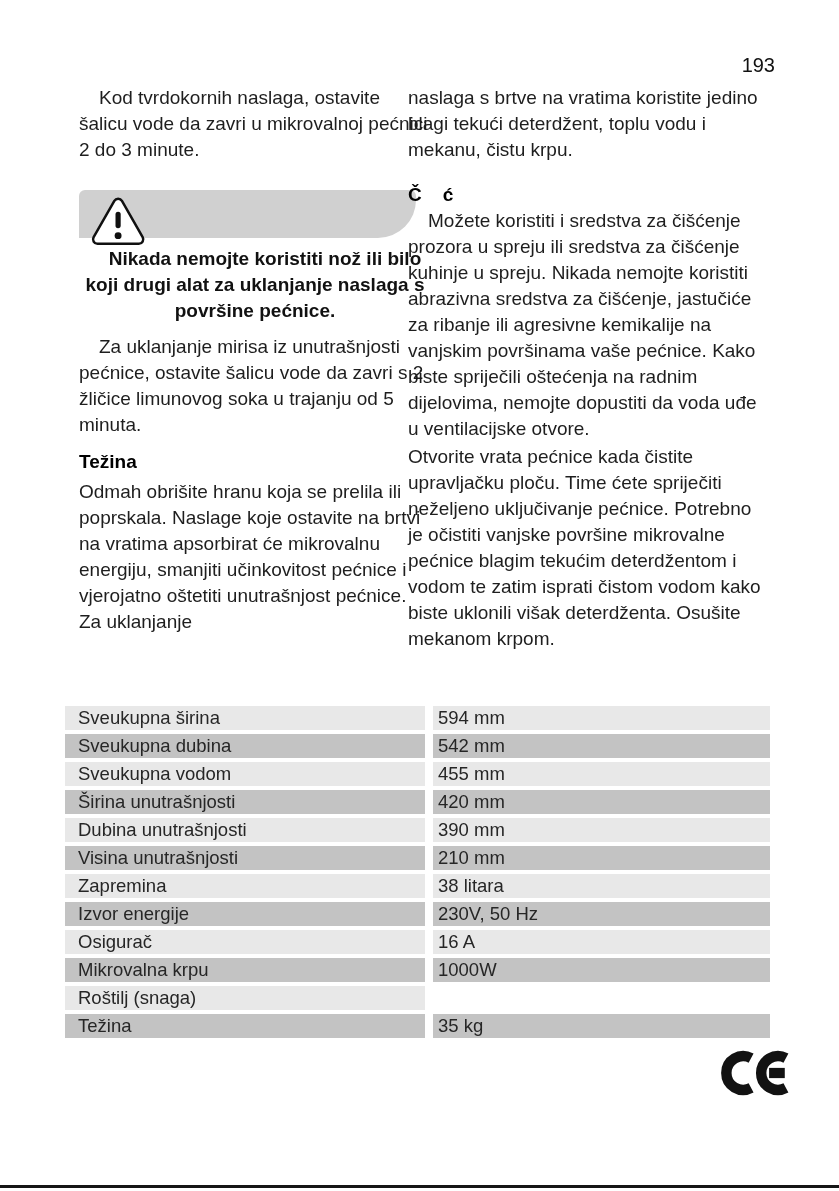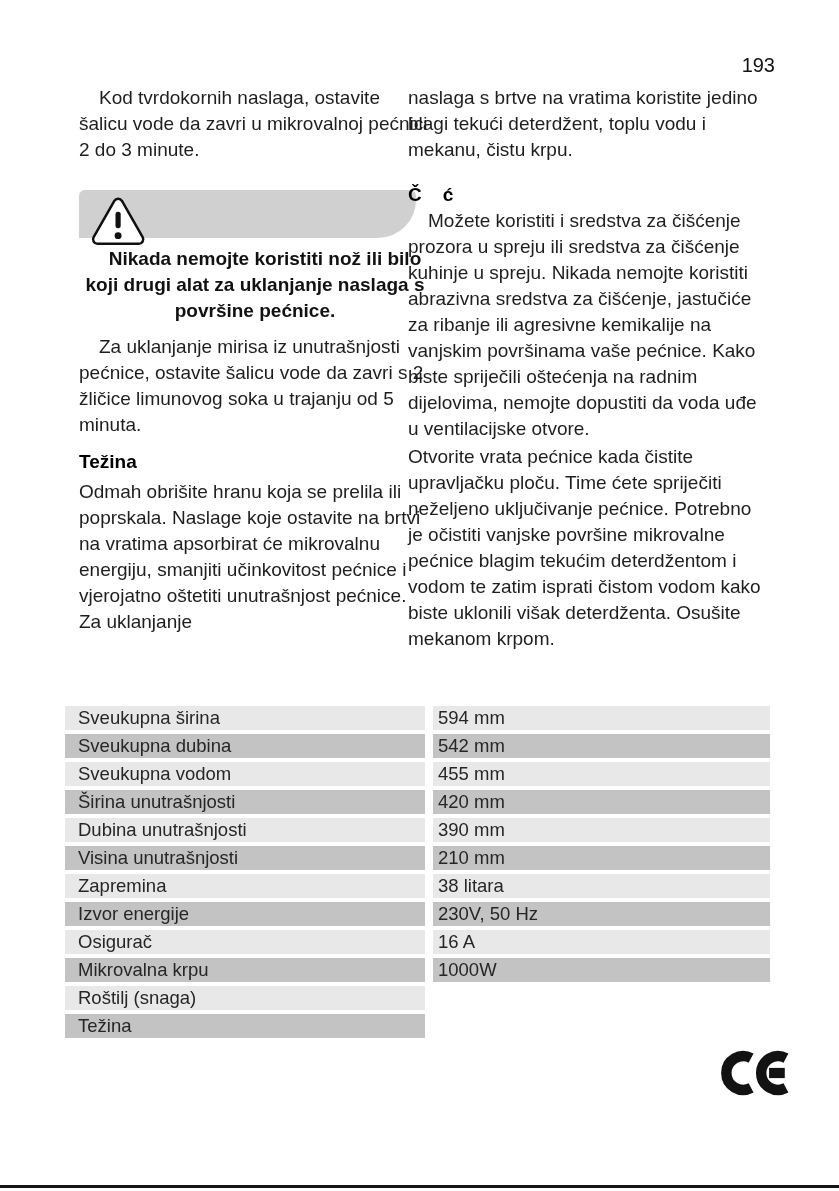--- a/index.html
+++ b/index.html
@@ -128,20 +128,21 @@
       </div>
       <div class="spec-row row-dark">
         <div class="spec-cell label">Mikrovalna krpu</div>
         <div class="spec-cell value">1000W</div>
       </div>
       <div class="spec-row row-light">
         <div class="spec-cell label">Roštilj (snaga)</div>
       </div>
       <div class="spec-row row-dark">
         <div class="spec-cell label">Težina</div>
+        <div class="spec-cell value">35 kg</div>
       </div>
     </div>
 
   <span class="ce-mark">
     <svg width="72" height="54" viewBox="0 0 62 42">
       <path d="M 28.5 8.2 A 14.5 14.5 0 1 0 28.5 33.8" fill="none" stroke="#121212" stroke-width="9"></path>
       <path d="M 58.5 8.2 A 14.5 14.5 0 1 0 58.5 33.8" fill="none" stroke="#121212" stroke-width="9"></path>
       <rect x="44" y="16.6" width="13.5" height="8.8" fill="#121212"></rect>
     </svg>
   </span>

